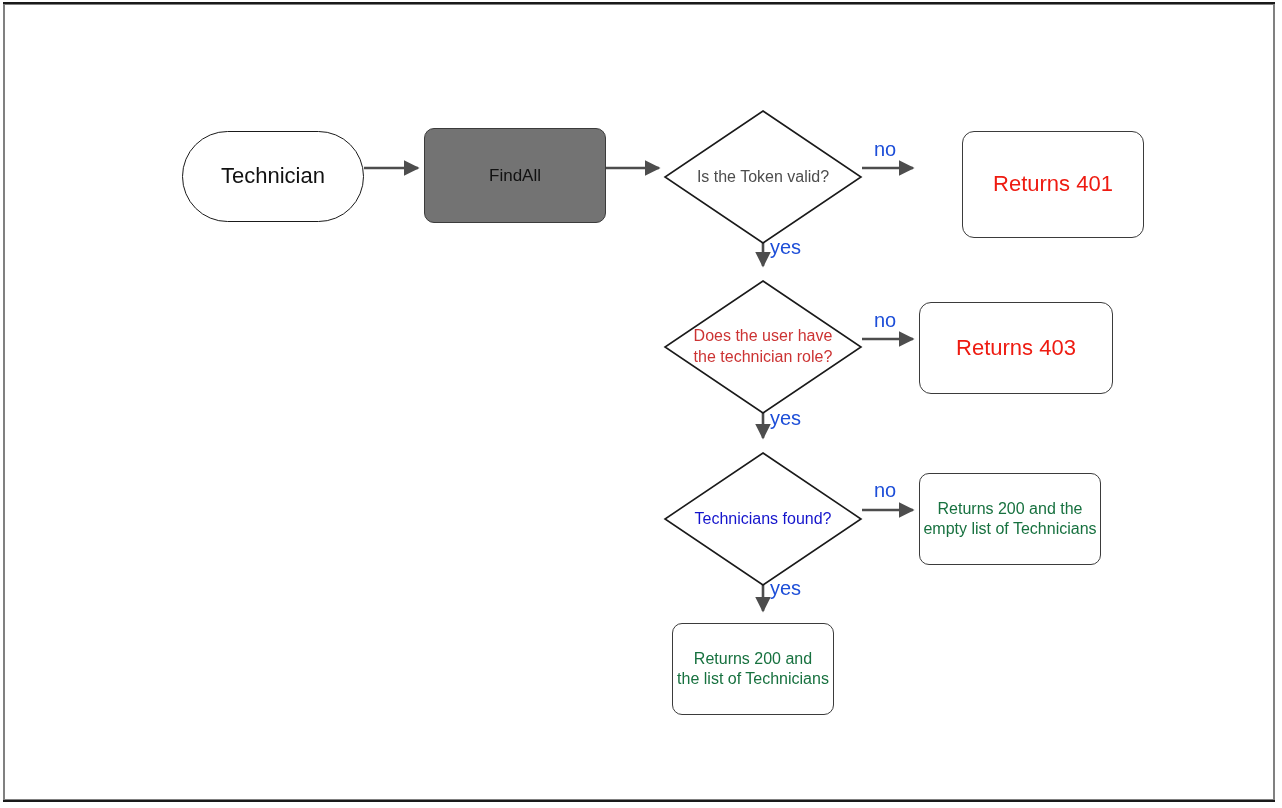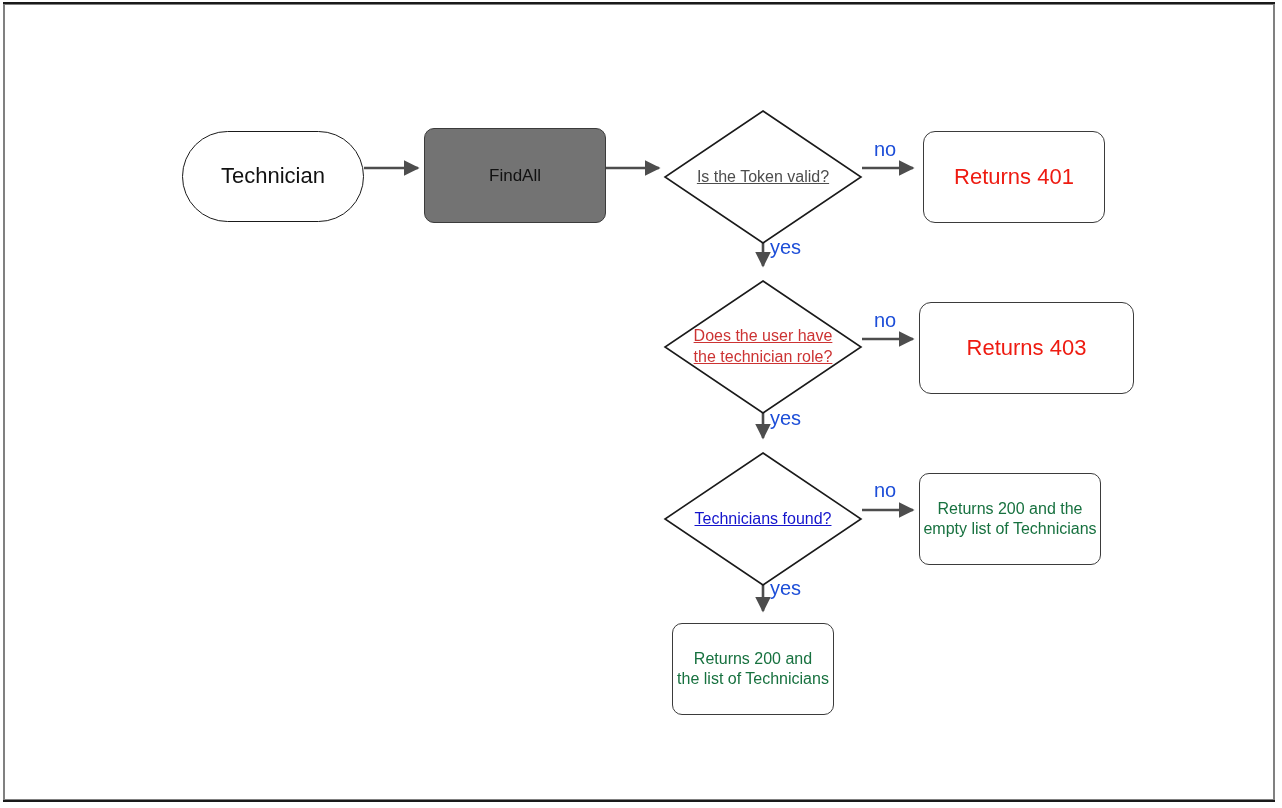--- a/index.html
+++ b/index.html
@@ -88,21 +88,20 @@
     background: #ffffff;
     font-size: 22px;
   }
   .result-box.small {
     font-size: 16px;
     border-radius: 10px;
   }
 
   .decision {
     background: transparent;
-    text-decoration: underline;
   }
   .decision .diamond-shape {
     position: absolute;
     left: 0;
     top: 0;
     width: 100%;
     height: 100%;
   }
   .decision .dlabel {
     position: relative;
@@ -168,25 +167,25 @@
 the technician role?</span>
   </div>
 
   <div class="node decision" style="left:663px; top:442px; width:200px; height:136px; color:#1414cc;">
     <svg class="diamond-shape" viewBox="0 0 200 136" preserveAspectRatio="none">
       <polygon points="100,2 198,68 100,134 2,68" fill="#ffffff" stroke="#1a1a1a" stroke-width="1.6" vector-effect="non-scaling-stroke"></polygon>
     </svg>
     <span class="dlabel">Technicians found?</span>
   </div>
 
-  <div class="node result-box" style="left:923px; top:122px; width:182px; height:92px; color:#ee1b11;">
+  <div class="node result-box" style="left:962px; top:122px; width:182px; height:107px; color:#ee1b11;">
     <span>Returns 401</span>
   </div>
 
-  <div class="node result-box" style="left:919px; top:293px; width:215px; height:92px; color:#ee1b11;">
+  <div class="node result-box" style="left:919px; top:293px; width:194px; height:92px; color:#ee1b11;">
     <span>Returns 403</span>
   </div>
 
   <div class="node result-box small" style="left:919px; top:464px; width:182px; height:92px; color:#17713f; white-space:pre-line;">
     <span>Returns 200 and the
 empty list of Technicians</span>
   </div>
 
   <div class="node result-box small" style="left:672px; top:614px; width:162px; height:92px; color:#17713f; white-space:pre-line;">
     <span>Returns 200 and

